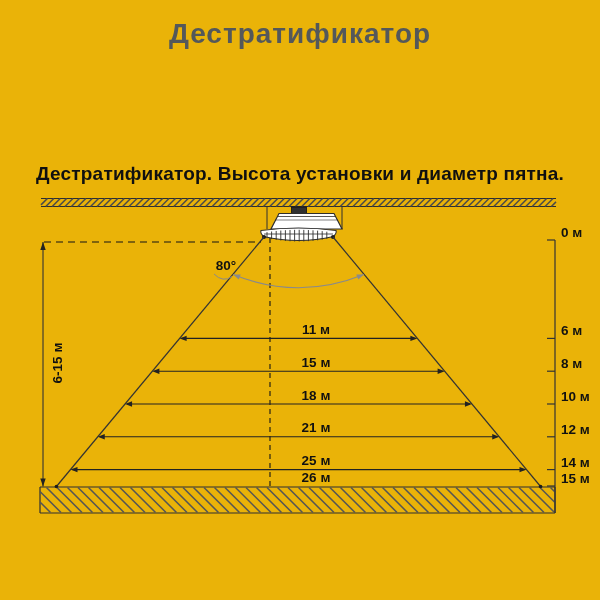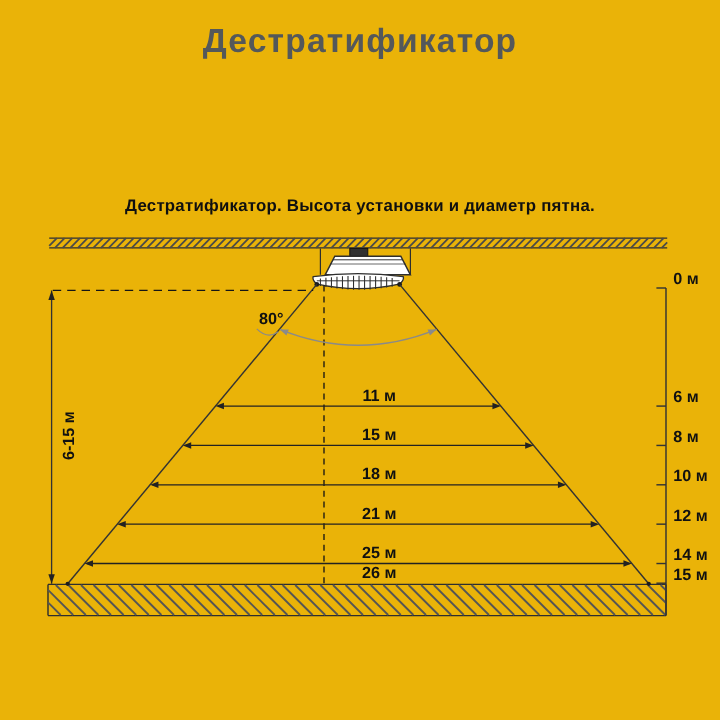--- a/index.html
+++ b/index.html
@@ -1,21 +1,21 @@
 <!DOCTYPE html>
 <html><head>
 <meta charset="utf-8">
 <style>
   html,body{margin:0;padding:0;background:#fff;}
   .page{position:relative;width:600px;height:600px;background:#eab308;overflow:hidden;
         font-family:"Liberation Sans",sans-serif;}
   .titles{position:absolute;top:17px;left:0;width:600px;text-align:center;
           font-size:28px;line-height:33px;font-weight:700;letter-spacing:1px;}
   .subtitle{position:absolute;top:163px;left:0;width:600px;text-align:center;
-            font-size:14px;font-weight:600;color:#101010;letter-spacing:0.2px;}
+            font-size:19px;font-weight:600;color:#101010;letter-spacing:0.2px;}
   svg.scene{position:absolute;left:0;top:0;}
 </style>
 </head>
 <body>
 
 <div class="page">
   <div class="titles" style="color: rgb(84, 88, 90);">
     <div>Дестратификатор</div>
   </div>
   <div class="subtitle">Дестратификатор. Высота установки и диаметр пятна.</div>

